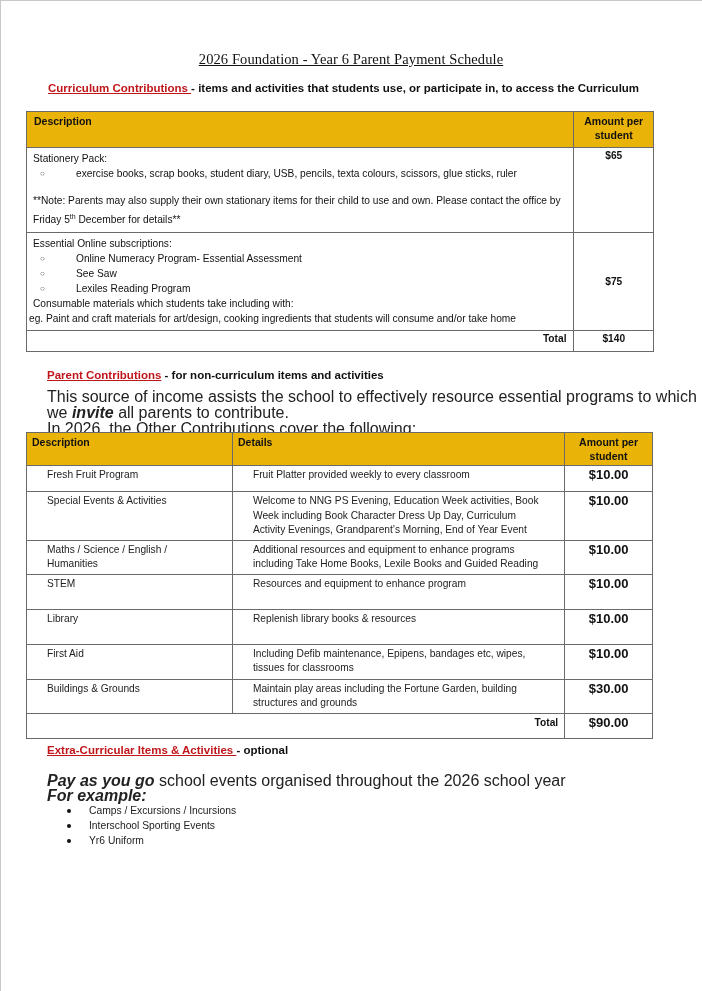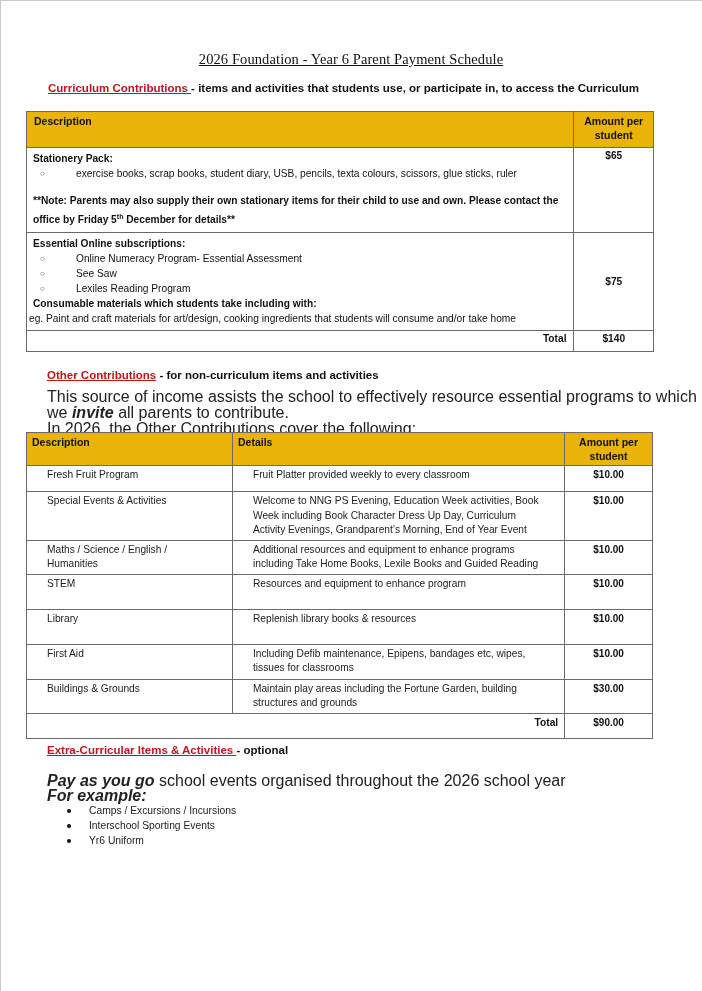--- a/index.html
+++ b/index.html
@@ -18,37 +18,37 @@
   table { border-collapse:collapse; position:absolute; font-size:10.2px; }
   td, th { border:1px solid #6a6a6a; vertical-align:top; padding:0; }
   th { background:#eab308; font-weight:bold; text-align:left; }
 
   
   .t1 { left:26px; top:111px; width:628px; }
   .t1 th.desc { width:551px; padding:3px 7px; height:29px; font-size:10.5px; }
   .t1 th.amt { width:76px; text-align:center; padding:2px 2px; font-size:10.5px; line-height:14px; }
   .t1 td { font-size:10.2px; }
   .cell-block { padding:4px 6px; line-height:15px; }
-  .bold { font-weight:bold; }
+  .bold { font-weight:normal; }
   .sub-item { padding-left:22px; position:relative; }
   .sub-item .bullet { position:absolute; left:7px; top:0; font-size:8px; color:#444; }
   .sub-item .txt { padding-left:21px; display:inline-block; }
   .amt-cell { text-align:center; font-weight:bold; font-size:10.5px; }
   .total-label { text-align:right; padding:2px 7px; font-weight:bold; font-size:10.5px; }
 
   .para { position:absolute; font-size:16px; line-height:16px; color:#222; }
 
   
   .t2 { left:26px; top:432px; width:627px; }
   .t2 th { font-size:10.5px; padding:3px 5px; }
   .t2 th.c1 { width:193px; }
   .t2 th.c2 { width:318px; }
   .t2 th.c3 { width:82px; text-align:center; line-height:14px; padding:2px 2px; }
   .t2 td { font-size:10.2px; line-height:14.5px; padding:2px 20px; color:#222; }
-  .t2 td.amt { text-align:center; font-weight:bold; color:#111; font-size:10px; }
+  .t2 td.amt { text-align:center; font-weight:bold; color:#111; font-size:13px; }
 
   .extra-list { position:absolute; left:64px; font-size:10.3px; line-height:15px; color:#222; }
   .extra-list .li { position:relative; padding-left:25px; }
   .extra-list .li .dot { position:absolute; left:3px; top:6px; width:4px; height:4px; background:#111; border-radius:50%; }
 </style>
 </head>
 <body>
 
 <div class="page-edge-top"></div>
 <div class="page-edge-left"></div>
@@ -89,21 +89,21 @@
     <td class="amt-cell" style="vertical-align:middle;">$75</td>
   </tr>
   <tr>
     <td class="total-label" style="height:16px;">Total</td>
     <td class="amt-cell" style="padding-top:2px;">$140</td>
   </tr>
 </tbody>
   </table>
 
 <div class="section-head" style="left:47px; top:369px;">
-  <span class="red">Other Contributions</span><span class="rest"> - for non-curriculum items and activities</span>
+  <span class="red">Parent Contributions</span><span class="rest"> - for non-curriculum items and activities</span>
 </div>
 
 <div class="para" style="left:47px; top:389px;">
   <div><span>This source of income assists the school to effectively resource essential programs to which we </span><b><i>invite</i></b><span> all parents to contribute.</span></div>
   <div>In 2026, the Other Contributions cover the following:</div>
 </div>
 
 <table class="t2">
   <tbody>
       <tr>

